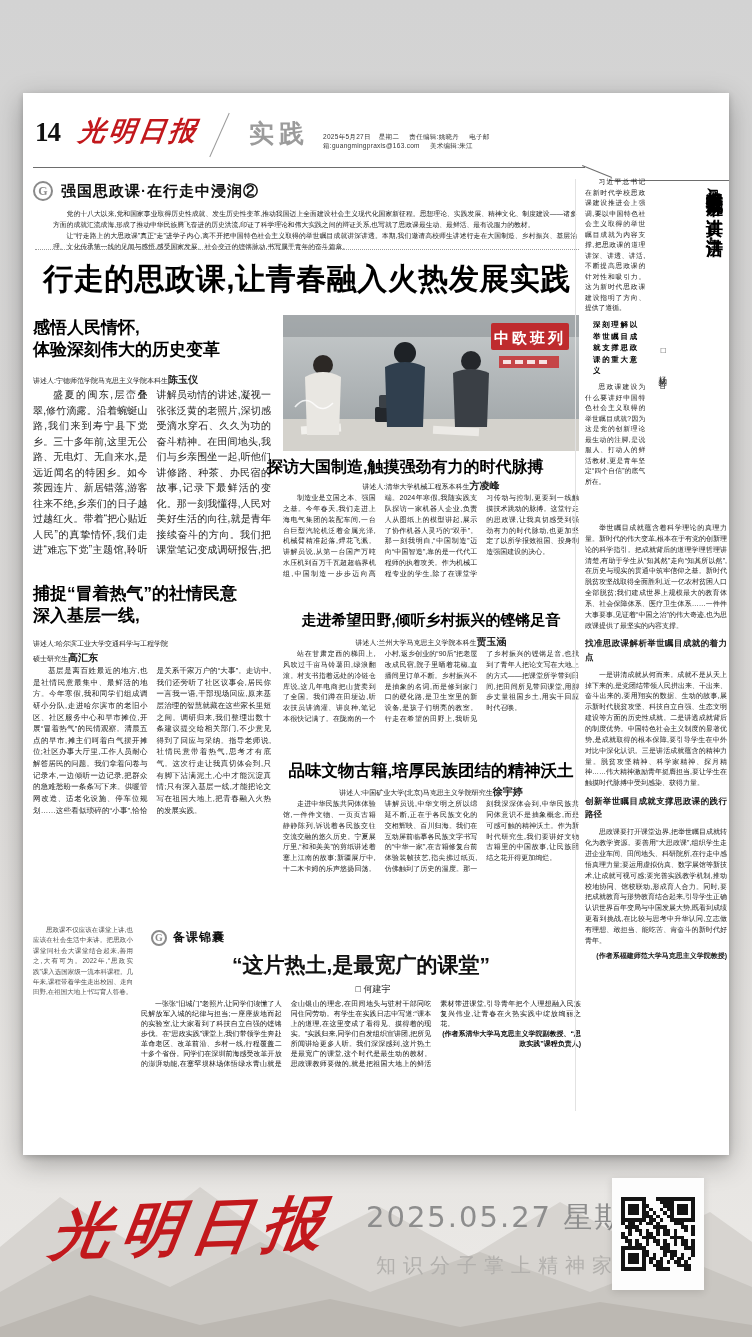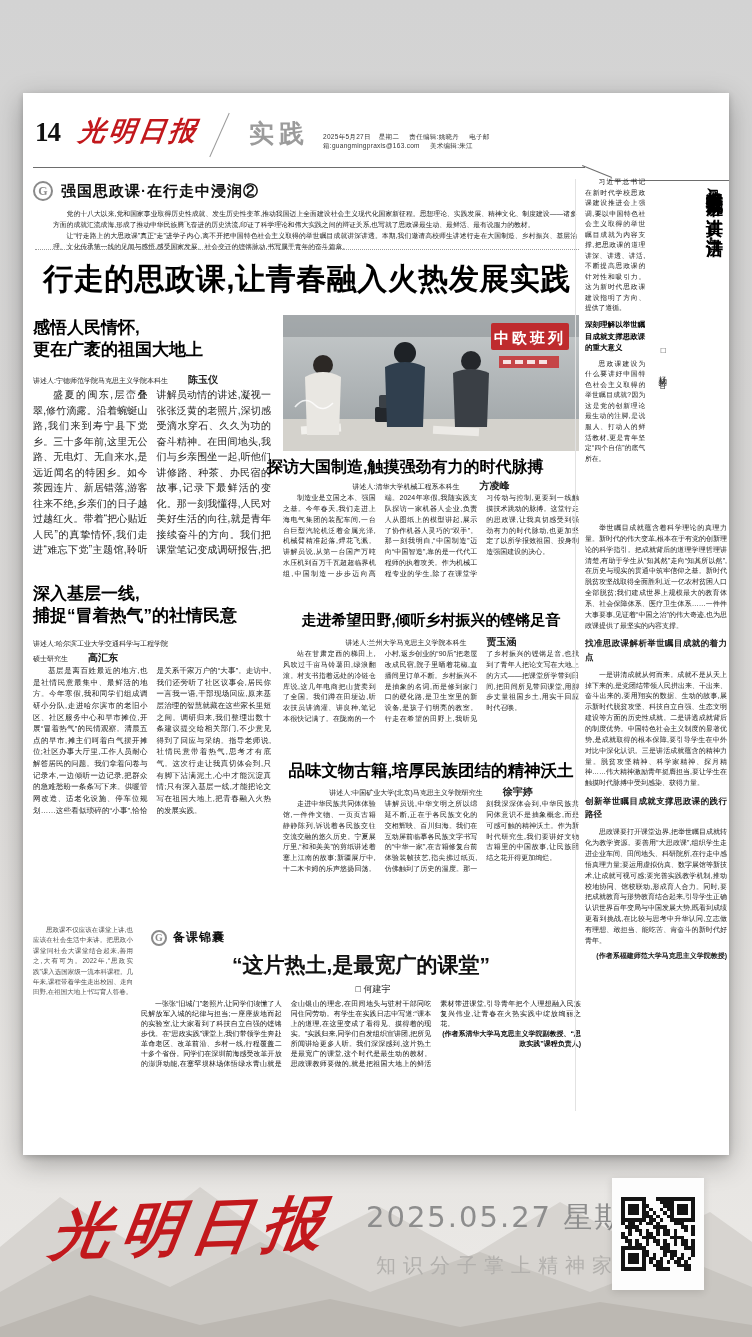--- a/index.html
+++ b/index.html
@@ -47,21 +47,21 @@
   #series-title { font-size:15px; font-weight:800; letter-spacing:1px; }
   #series-intro { left:30px; top:116px; width:524px; font-size:6.8px; line-height:1.6; color:#222; }
   #series-intro p { text-indent:2em; }
   #series-dots { left:12px; top:156px; width:544px; height:0; border-bottom:1.5px dotted #9a9a9a; }
   
   #lead-hl { left:10px; top:166px; width:548px; font-size:30px; font-weight:900; letter-spacing:.5px;
              text-align:center; white-space:nowrap; color:#000; }
   
   .art-title { font-weight:800; line-height:1.3; color:#000; }
   .narr { font-size:7px; color:#222; }
-  .narr b { font-size:10px; font-weight:800; margin-left:20px; }
+  .narr b { font-size:10px; font-weight:800; margin-left:0; }
   .cols2 { column-count:2; column-gap:9px; overflow:hidden; }
   .cols3 { column-count:3; column-gap:9px; overflow:hidden; }
   
   #a1-title { left:10px; top:224px; width:240px; font-size:17px; }
   #a1-narr  { left:10px; top:280px; width:240px; }
   #a1-body  { left:10px; top:294px; width:238px; height:176px; font-size:10px; }
   #a2-title { left:10px; top:490px; width:244px; font-size:17px; }
   #a2-narr  { left:10px; top:546px; width:240px; line-height:1.5; }
   #a2-body  { left:10px; top:572px; width:238px; height:252px; font-size:7.5px; }
   
@@ -83,21 +83,21 @@
   #tips-tag-label { font-size:12px; font-weight:800; letter-spacing:1px; }
   #tips-title { left:118px; top:858px; width:440px; font-size:21px; font-weight:900; text-align:center; }
   #tips-author { left:130px; top:890px; width:440px; font-size:9px; text-align:center; color:#222; }
   #tips-body { left:118px; top:906px; width:440px; height:112px; font-size:7px; }
   #tips-body .attr { display:block; text-align:right; font-weight:700; text-indent:0; }
   
   #op-vrule { left:552px; top:86px; width:1px; height:932px; background:#e2e2e2; }
   #op-row1 { left:562px; top:84px; width:142px; height:338px; display:flex; }
   #op-narrow { width:62px; font-size:6.8px; line-height:1.55; color:#1c1c1c; text-align:justify; }
   #op-narrow p { text-indent:2em; }
-  .op-sub { font-weight:800; font-size:7.5px; margin:5px 0; text-indent:0 !important; color:#000; }
+  .op-sub { font-weight:800; font-size:7.5px; margin:5px 8px; text-indent:0 !important; color:#000; }
   #op-head { position:relative; width:78px; margin-left:6px; }
   #op-head-text {
     position:absolute; right:2px; top:0; height:338px;
     writing-mode:vertical-rl; text-orientation:upright;
     font-family:"DejaVu Serif",serif; font-weight:700; font-size:17px; line-height:1.2; letter-spacing:1px; color:#000;
   }
   #op-author {
     position:absolute; left:6px; top:168px;
     writing-mode:vertical-rl; text-orientation:upright;
     font-size:8.5px; color:#333; letter-spacing:2px;
@@ -149,32 +149,32 @@
   <div id="series-intro" class="j">
     <p>党的十八大以来,党和国家事业取得历史性成就、发生历史性变革,推动我国迈上全面建设社会主义现代化国家新征程。思想理论、实践发展、精神文化、制度建设——诸多方面的成就汇流成海,形成了推动中华民族腾飞奋进的历史洪流,印证了科学理论和伟大实践之间的辩证关系,也写就了思政课最生动、最鲜活、最有说服力的教材。</p>
     <p>让“行走路上的大思政课”真正“走”进学子内心,离不开把中国特色社会主义取得的举世瞩目成就讲深讲透。本期,我们邀请高校师生讲述行走在大国制造、乡村振兴、基层治理、文化传承第一线的见闻与感悟,感受国家发展、社会变迁的铿锵脉动,书写属于青年的奋斗篇章。</p>
   </div>
   <div id="series-dots"></div>
 
   <div id="lead-hl">行走的思政课,让青春融入火热发展实践</div>
 
   <div id="a1-title" class="art-title">
     <div>感悟人民情怀,</div>
-    <div>更在广袤的祖国大地上</div>
+    <div>体验深刻伟大的历史变革</div>
   </div>
   <div id="a1-narr" class="narr">
     <span>讲述人:</span><span>宁德师范学院马克思主义学院本科生</span><b>陈玉仪</b>
   </div>
   <div id="a1-body" class="small j cols2">
     <p>盛夏的闽东,层峦叠翠,修竹滴露。沿着蜿蜒山路,我们来到寿宁县下党乡。三十多年前,这里无公路、无电灯、无自来水,是远近闻名的特困乡。如今茶园连片、新居错落,游客往来不绝,乡亲们的日子越过越红火。带着“把心贴近人民”的真挚情怀,我们走进“难忘下党”主题馆,聆听讲解员动情的讲述,凝视一张张泛黄的老照片,深切感受滴水穿石、久久为功的奋斗精神。在田间地头,我们与乡亲围坐一起,听他们讲修路、种茶、办民宿的故事,记录下最鲜活的变化。那一刻我懂得,人民对美好生活的向往,就是青年接续奋斗的方向。我们把课堂笔记变成调研报告,把脚下的泥土化作心中的真情,在行走中读懂了人民情怀,也读懂了新时代深刻而伟大的历史变革。返程路上,车窗外青山连绵,我在笔记本扉页写下:青春不只在校园,更在广袤的祖国大地上。</p>
   </div>
 
   <div id="a2-title" class="art-title">
+    <div>捕捉“冒着热气”的社情民意</div>
     <div>深入基层一线,</div>
-    <div>捕捉“冒着热气”的社情民意</div>
   </div>
   <div id="a2-narr" class="narr">
     <div><span>讲述人:</span><span>哈尔滨工业大学交通科学与工程学院</span></div>
     <div><span>硕士研究生</span><b>高汇东</b></div>
   </div>
   <div id="a2-body" class="small j cols2">
     <p>基层是离百姓最近的地方,也是社情民意最集中、最鲜活的地方。今年寒假,我和同学们组成调研小分队,走进哈尔滨市的老旧小区、社区服务中心和早市摊位,开展“冒着热气”的民情观察。清晨五点的早市,摊主们呵着白气摆开摊位;社区办事大厅里,工作人员耐心解答居民的问题。我们拿着问卷与记录本,一边倾听一边记录,把群众的急难愁盼一条条写下来。供暖管网改造、适老化设施、停车位规划……这些看似琐碎的“小事”,恰恰是关系千家万户的“大事”。走访中,我们还旁听了社区议事会,居民你一言我一语,干部现场回应,原来基层治理的智慧就藏在这些家长里短之间。调研归来,我们整理出数十条建议提交给相关部门,不少意见得到了回应与采纳。指导老师说,社情民意带着热气,思考才有底气。这次行走让我真切体会到,只有脚下沾满泥土,心中才能沉淀真情;只有深入基层一线,才能把论文写在祖国大地上,把青春融入火热的发展实践。</p>
   </div>
 
   <svg id="news-photo" width="296" height="136" viewBox="0 0 296 136">

